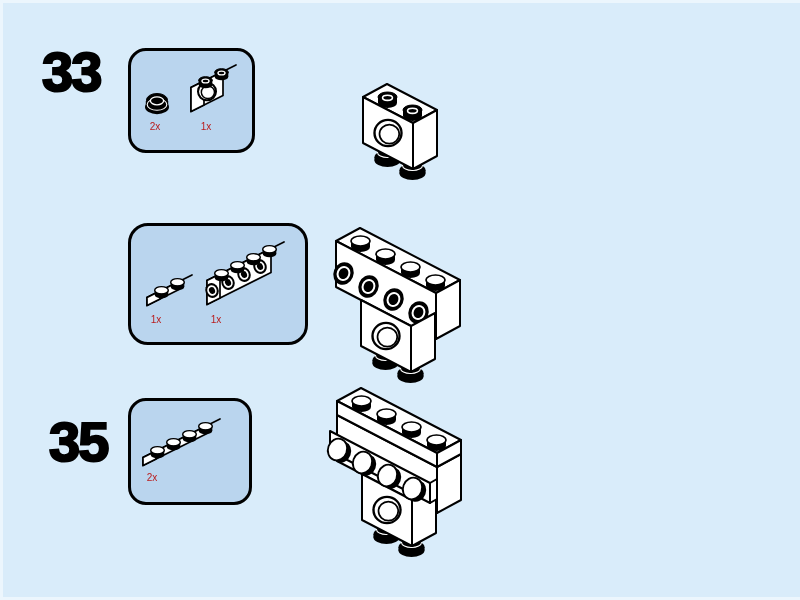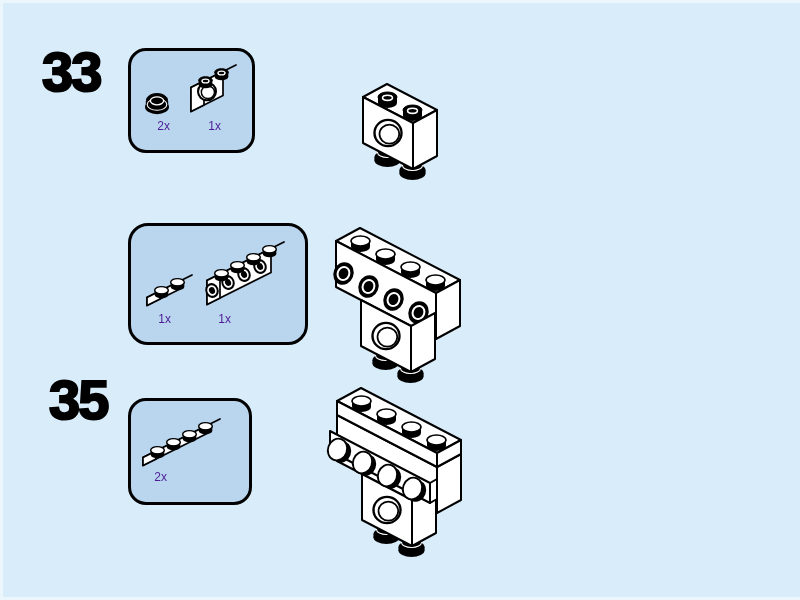--- a/index.html
+++ b/index.html
@@ -13,32 +13,32 @@
   .stepnum{
     position:absolute;color:#000;font-size:56px;font-weight:700;line-height:1;
     letter-spacing:-2px;-webkit-text-stroke:2.2px #000;
   }
   .pbox{
     position:absolute;box-sizing:border-box;
     background:var(--boxfill,#bad5ee);
     border:3px solid #000;border-radius:20px;
   }
   .lbl{
-    position:absolute;width:30px;text-align:right;
-    color:#4c1d95;font-size:12px;line-height:17px;
+    position:absolute;width:30px;text-align:center;
+    color:#b91c1c;font-size:10px;line-height:17px;
   }
   svg.draw{position:absolute;pointer-events:none;}
 </style>
 </head>
 <body>
 
 <div class="page">
 
   <div class="stepnum" style="left:42px;top:44px">33</div>
-  <div class="stepnum" style="left:49px;top:372px">35</div>
+  <div class="stepnum" style="left:49px;top:414px">35</div>
 
   <div class="pbox" style="left:128px;top:48px;width:127px;height:105px;border-radius:18px"></div>
   <div class="pbox" style="left:128px;top:223px;width:180px;height:122px"></div>
   <div class="pbox" style="left:128px;top:398px;width:124px;height:107px;border-radius:18px"></div>
 
   <svg class="draw" style="left:128px;top:48px" width="127" height="105" viewBox="0 0 127 105">
       <ellipse cx="29" cy="59" rx="12" ry="7.2" fill="#000000" stroke="none"></ellipse>
       <rect x="17.8" y="53" width="22.4" height="6" fill="#000000"></rect>
       <ellipse cx="29" cy="52" rx="10.5" ry="6.5" fill="#000000" stroke="#000000" stroke-width="1"></ellipse>
       <ellipse cx="29" cy="56.5" rx="9.8" ry="5.8" fill="none" stroke="#ffffff" stroke-width="1.1"></ellipse>

